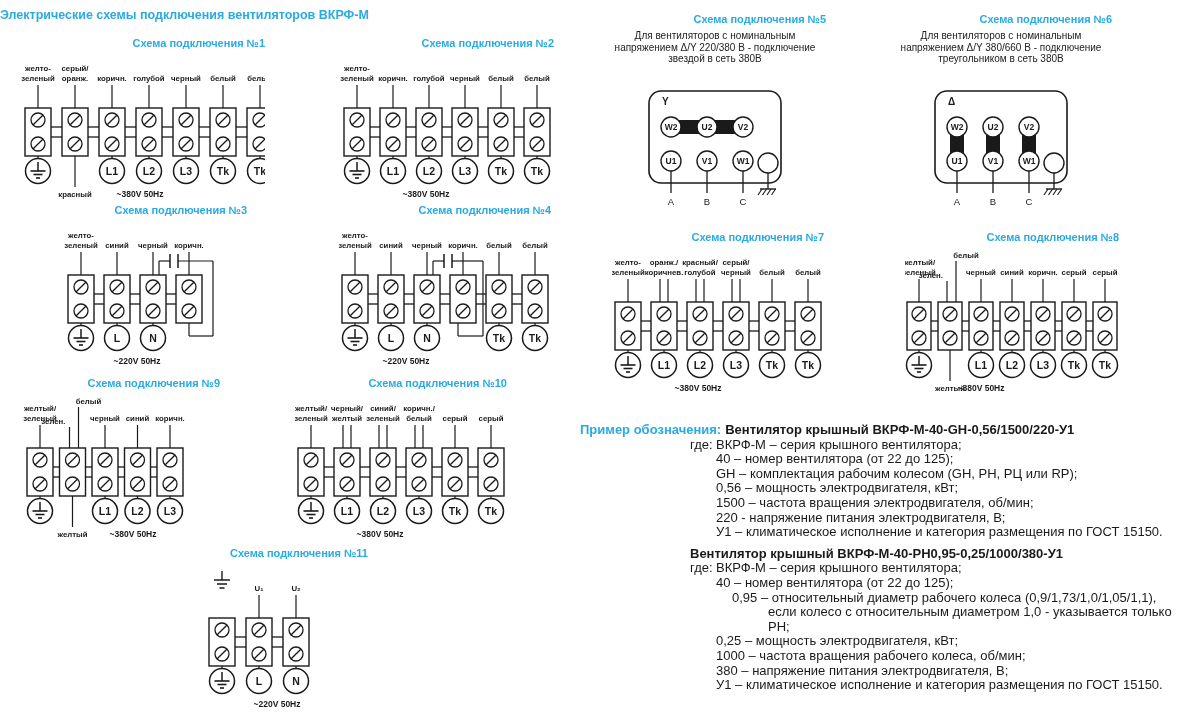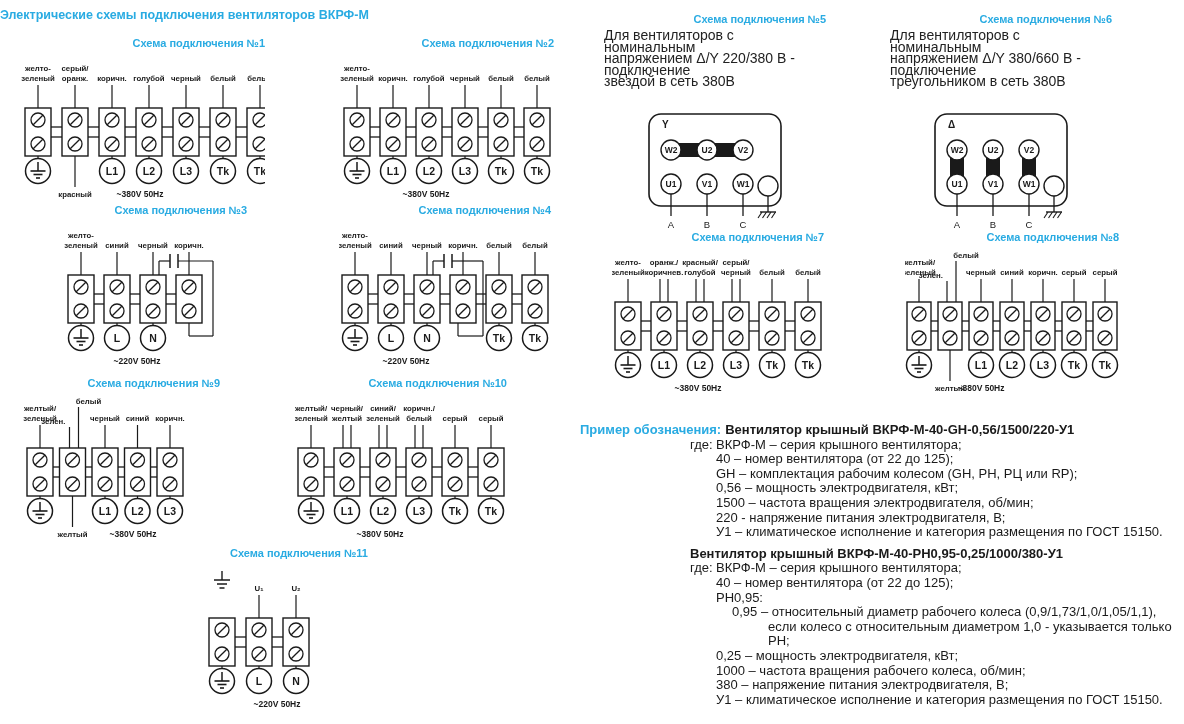--- a/index.html
+++ b/index.html
@@ -11,21 +11,21 @@
   .page-title{
     position:absolute;left:0;top:8px;width:575px;
     font-size:12.5px;font-weight:bold;color:var(--accent);white-space:nowrap;
   }
   .scheme{position:absolute;}
   .scheme-title{
     font-size:11px;line-height:14px;font-weight:bold;color:var(--accent);
     text-align:right;white-space:nowrap;margin-bottom:3px;
   }
   .motor-desc{
-    font-size:14px;line-height:11.5px;text-align:left;color:#222;
+    font-size:10px;line-height:11.5px;text-align:center;color:#222;
     margin-top:4px;margin-bottom:18px;
   }
   .scheme svg{display:block;}
   svg text{font-family:"Liberation Sans",sans-serif;fill:#1a1a1a;}
   .wire-label{font-size:7.8px;font-weight:bold;}
   .circle-label{font-size:10.5px;font-weight:bold;}
   .volt-label{font-size:8.5px;font-weight:bold;}
   .conn-label{font-size:10px;font-weight:bold;}
   .motor-circle-label{font-size:8.5px;font-weight:bold;}
   .phase-label{font-size:9.5px;}
@@ -865,21 +865,20 @@
         <div class="ex-line ind0">220 - напряжение питания электродвигателя, В;</div>
         <div class="ex-line ind0">У1 – климатическое исполнение и категория размещения по ГОСТ 15150.</div>
       </div>
   </div>
   <div class="ex-head ex-head2 ex-block2">Вентилятор крышный ВКРФ-М-40-РН0,95-0,25/1000/380-У1</div>
   <div class="ex-body">
     <span class="ex-gde">где:</span>
     <div class="ex-items">
         <div class="ex-line ind0">ВКРФ-М – серия крышного вентилятора;</div>
         <div class="ex-line ind0">40 – номер вентилятора (от 22 до 125);</div>
-        <div class="ex-line ind0">РН0,95:</div>
         <div class="ex-line ind1">0,95 – относительный диаметр рабочего колеса (0,9/1,73/1,0/1,05/1,1),</div>
         <div class="ex-line ind2">если колесо с относительным диаметром 1,0 - указывается только РН;</div>
         <div class="ex-line ind0">0,25 – мощность электродвигателя, кВт;</div>
         <div class="ex-line ind0">1000 – частота вращения рабочего колеса, об/мин;</div>
         <div class="ex-line ind0">380 – напряжение питания электродвигателя, В;</div>
         <div class="ex-line ind0">У1 – климатическое исполнение и категория размещения по ГОСТ 15150.</div>
       </div>
   </div>
 </div>
 

